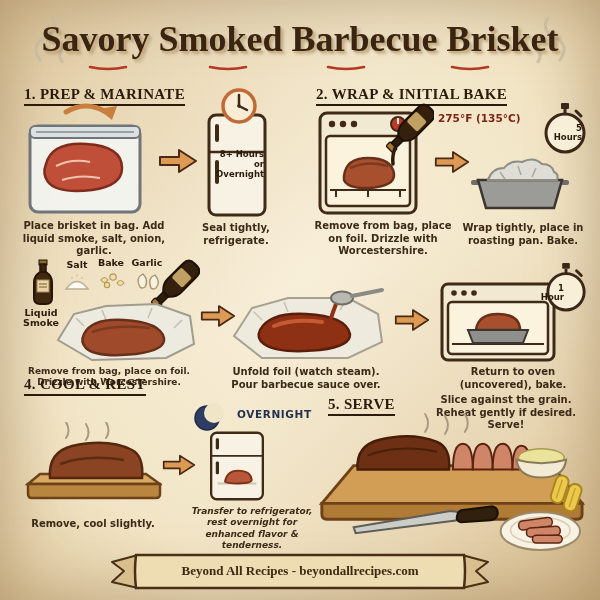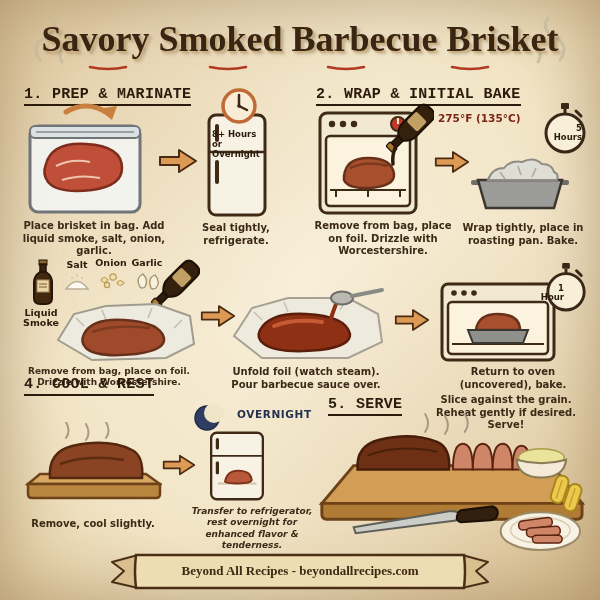--- a/index.html
+++ b/index.html
@@ -18,30 +18,30 @@
   .illus svg { width:100%; height:100%; display:block; }
   .title {
     position:absolute; top:18px; left:0; right:0; text-align:center;
     font-family:"Liberation Serif", serif; font-weight:700; font-size:36px;
     color:#3a2412; letter-spacing:0px;
     text-shadow: 1.5px 1.5px 0 rgba(205,175,125,0.85), 3px 3px 3px rgba(70,45,20,0.28);
   }
   .step-heading {
     position:absolute; font-size:15px; font-weight:700; color:#2c1b0d;
     border-bottom:2.5px solid #2c1b0d; padding-bottom:1px; letter-spacing:0.3px;
-    font-family:Liberation Mono, monospace; white-space:nowrap;
+    font-family:Liberation Serif, serif; white-space:nowrap;
   }
   .caption {
     position:absolute; font-size:10px; font-weight:700; color:#3c2a18;
     text-align:center; line-height:1.26;
   }
   .caption.small { font-size:9px; }
   .mini-label {
     position:absolute; font-size:8.5px; font-weight:700; color:#2c1b0d;
-    text-align:left; line-height:1.15;
+    text-align:right; line-height:1.15;margin-top:20px;
   }
   .ing-label { position:absolute; font-size:9.5px; font-weight:700; color:#2c1b0d; text-align:center; line-height:1.1; }
   .temp-label { position:absolute; font-size:10.5px; font-weight:700; color:#7c2516; white-space:nowrap; }
   .timer-label { position:absolute; font-size:8.5px; font-weight:700; color:#2c1b0d; text-align:right; line-height:1.1; }
   .overnight { position:absolute; font-size:10.5px; font-weight:700; color:#23304e; letter-spacing:0.6px; }
   .footer-wrap { position:absolute; left:108px; top:550px; width:384px; height:42px; }
   .footer-wrap svg { position:absolute; inset:0; width:100%; height:100%; }
   .footer-text {
     position:absolute; inset:0; display:flex; align-items:center; justify-content:center;
     font-family:"Liberation Serif", serif; font-size:13px; font-weight:700; color:#3e2a12;
@@ -191,21 +191,21 @@
   <div class="ing-label" style="left:62px; top:260px; width:30px;">Salt</div>
   <div class="illus" style="left:62px; top:272px; width:30px; height:20px;">
     <svg viewBox="0 0 30 20">
       <path d="M4 17 Q15 2 26 17 Z" fill="#fdfbf2" stroke="#b9ae96" stroke-width="1.5"></path>
       <circle cx="10" cy="6" r="1" fill="#cfc4aa"></circle>
         <circle cx="15" cy="3.5" r="1" fill="#cfc4aa"></circle>
         <circle cx="20" cy="6" r="1" fill="#cfc4aa"></circle>
     </svg>
   </div>
 
-  <div class="ing-label" style="left:94px; top:258px; width:34px;">Onion</div>
+  <div class="ing-label" style="left:94px; top:258px; width:34px;">Bake</div>
   <div class="illus" style="left:96px; top:270px; width:30px; height:20px;">
     <svg viewBox="0 0 30 20">
       <g fill="#f0dfae" stroke="#b99a55" stroke-width="1.2">
         <path d="M5 10 q3 -5 7 0 q-4 5 -7 0 z"></path>
         <circle cx="17" cy="7" r="3.2"></circle>
         <path d="M21 13 q3 -5 7 0 q-4 5 -7 0 z"></path>
         <circle cx="11" cy="15" r="2.6"></circle>
       </g>
     </svg>
   </div>

